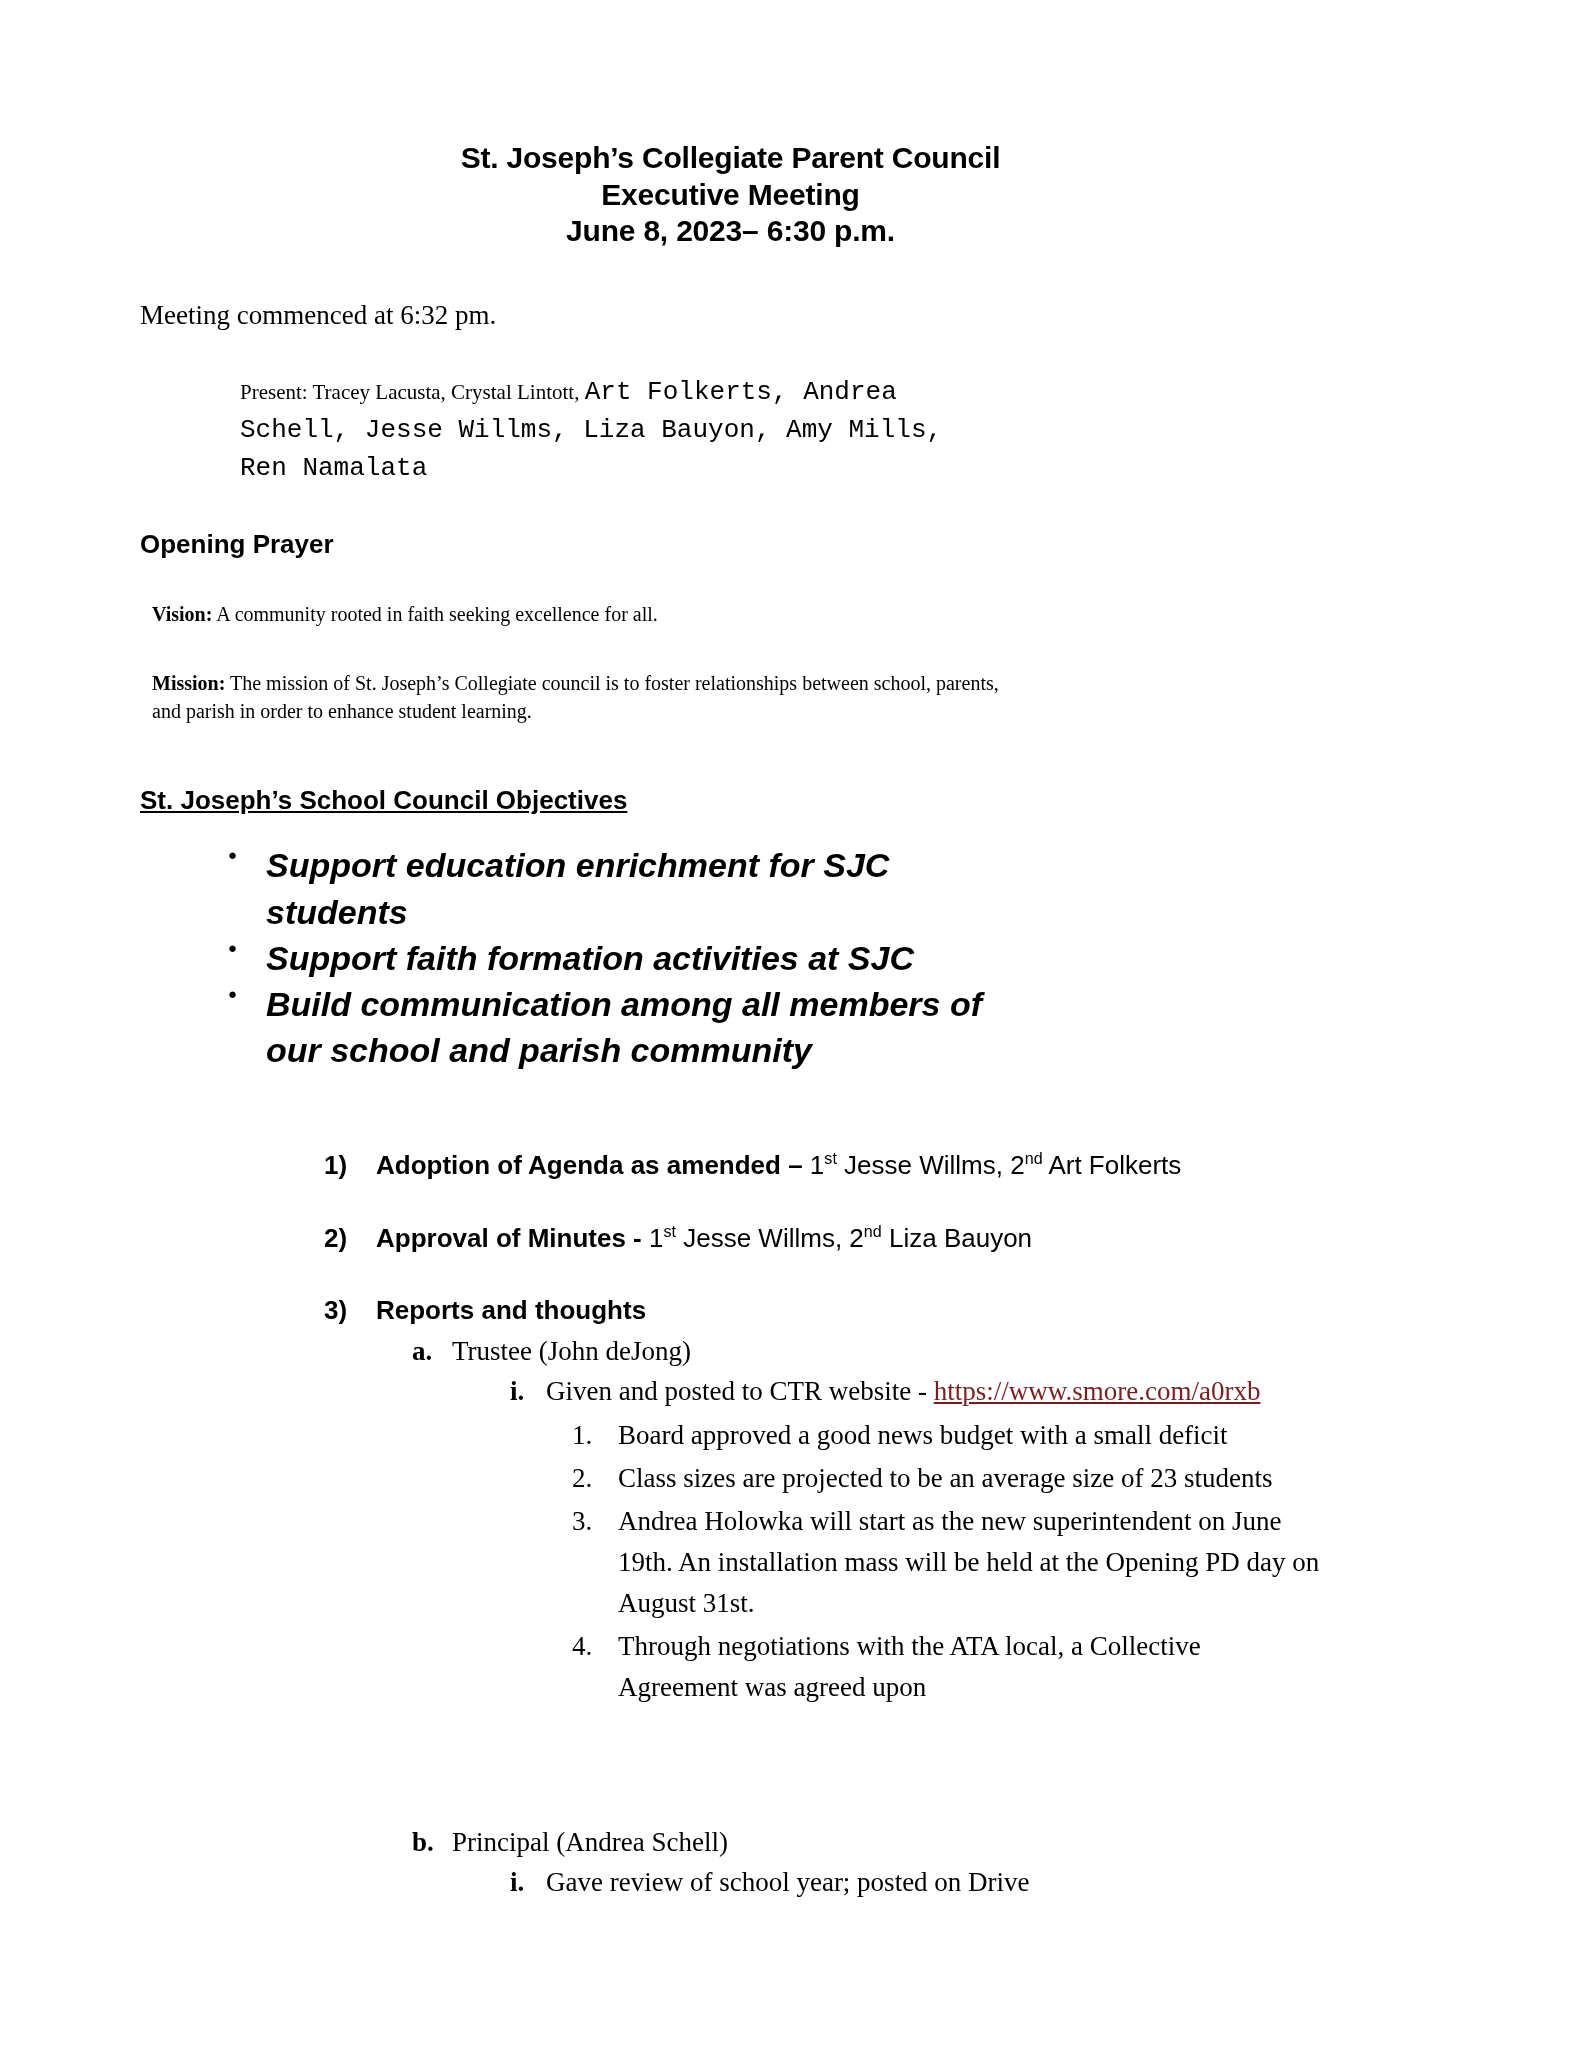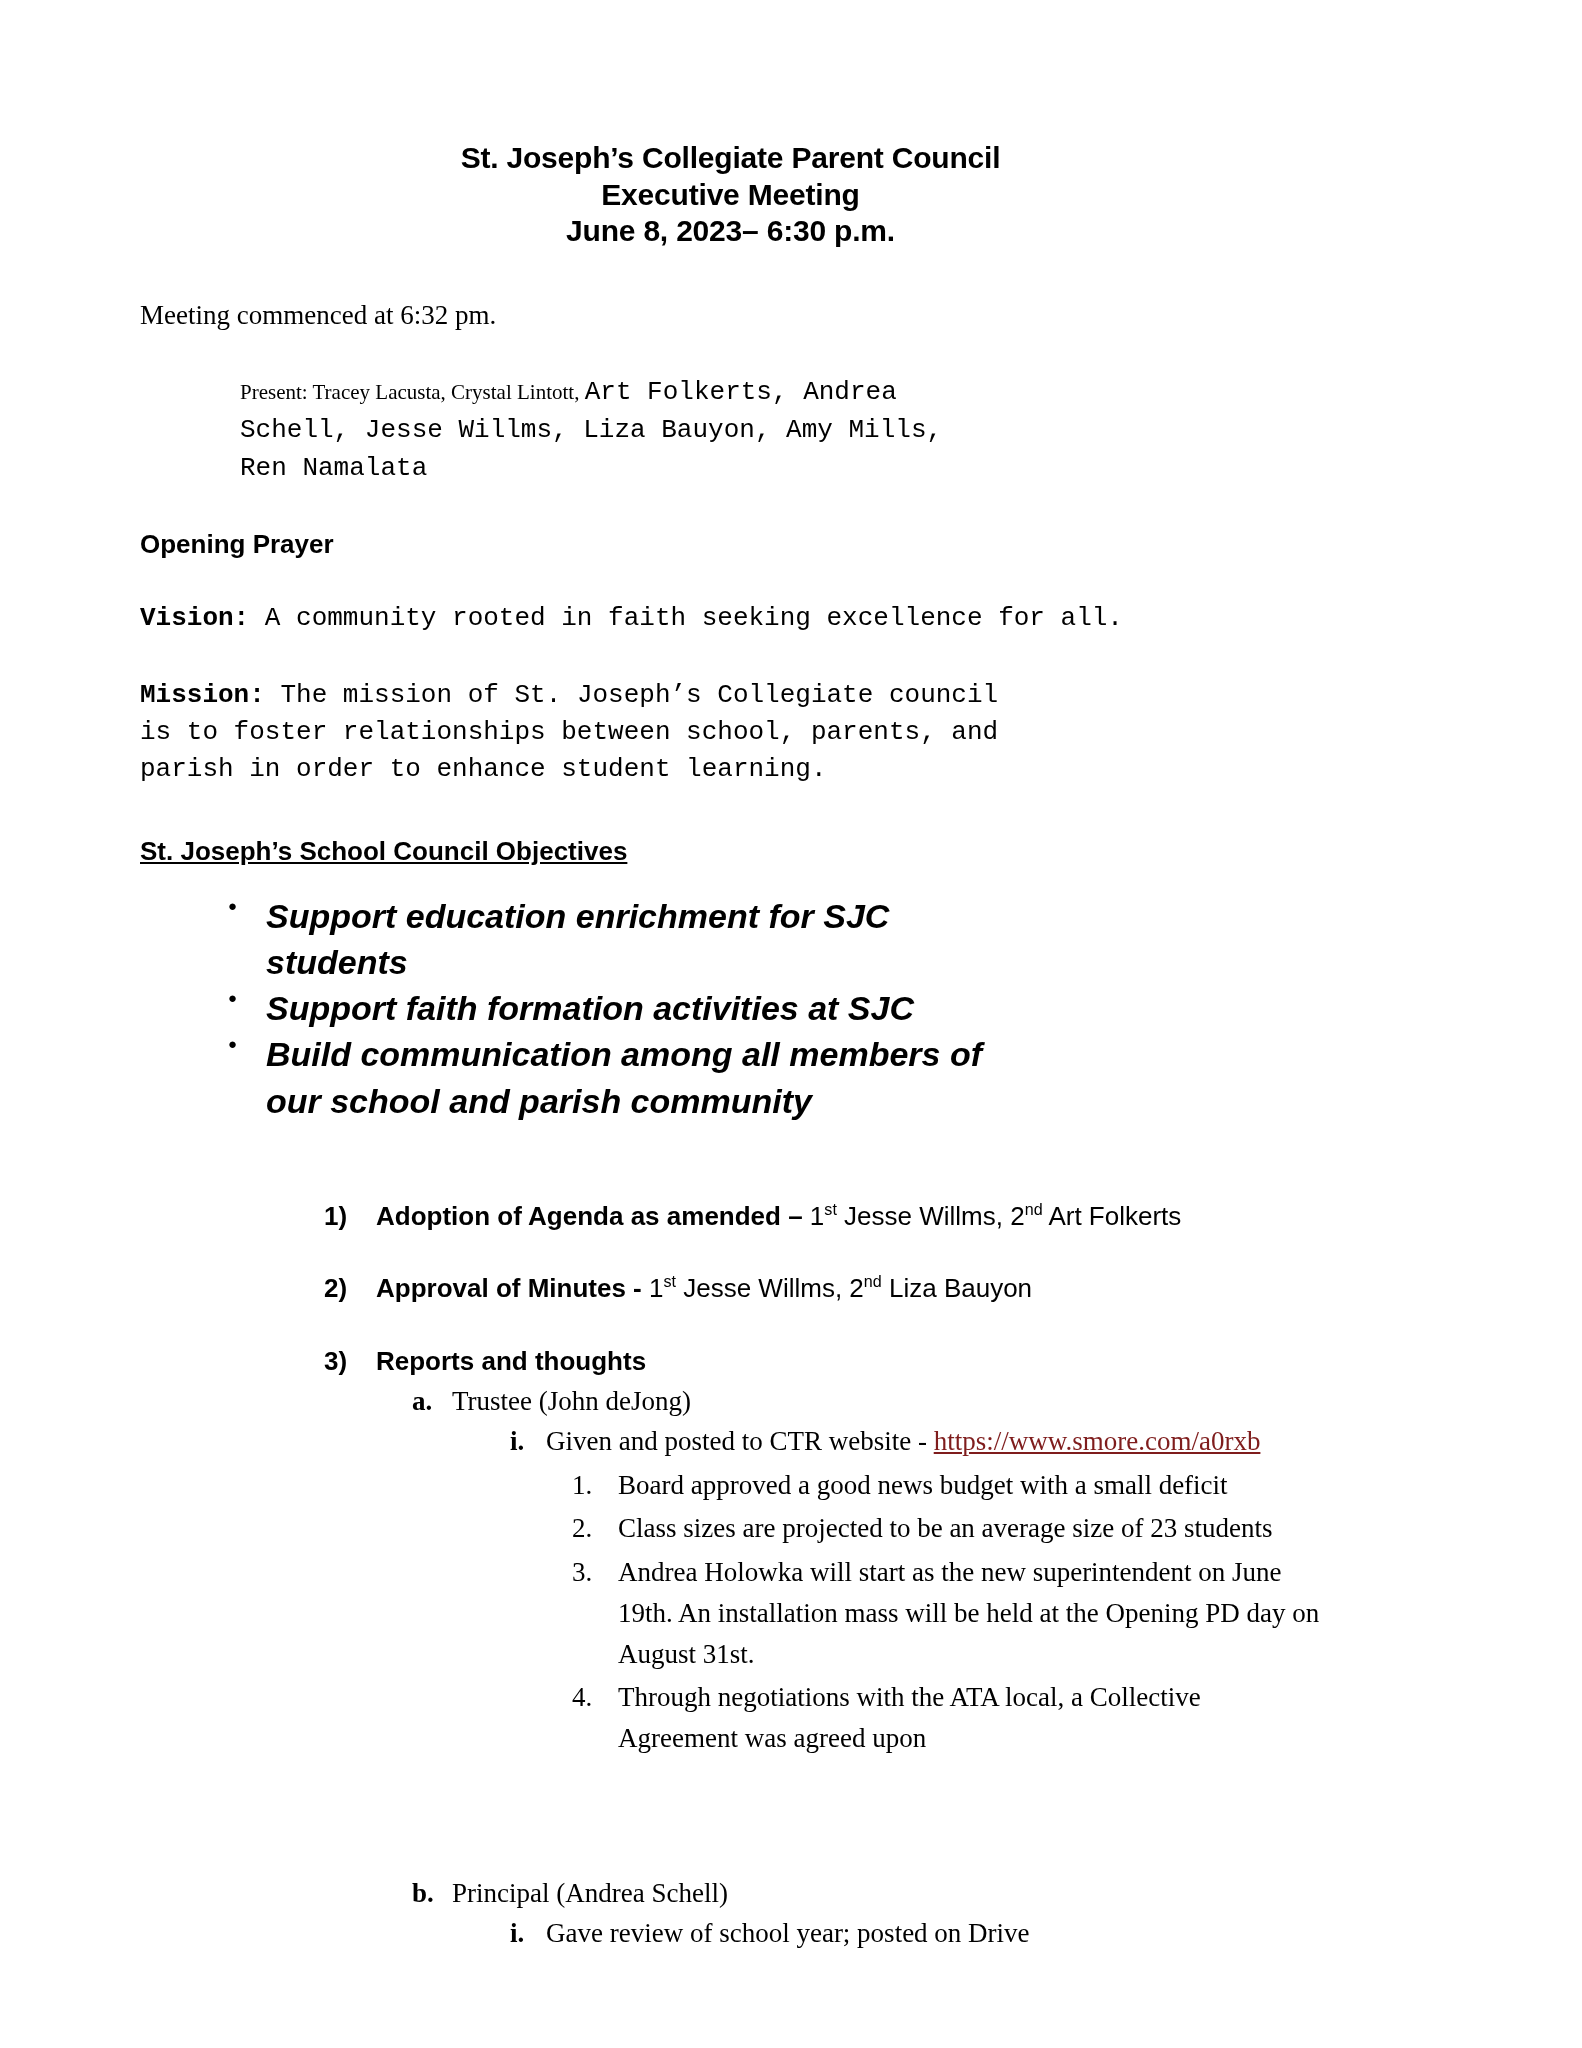--- a/index.html
+++ b/index.html
@@ -49,24 +49,24 @@
   .title-line { display: block; white-space: pre; }
 
   
   .p-serif {
     font-family: "Liberation Serif", serif;
     font-size: 27px;
     line-height: 1.32;
     margin: 0;
   }
   .p-sans {
-    font-family: Liberation Mono, monospace;
-    font-size: 26px;
+    font-family: Liberation Serif, serif;
+    font-size: 20px;
     line-height: 1.42;
-    margin: 0;
+    margin: 12px;
   }
 
   .commenced { margin-top: 48px; }
 
   .present {
     margin-top: 40px;
     margin-left: 100px;
     font-size: 26px;
     line-height: 1.42;
     max-width: 760px;

